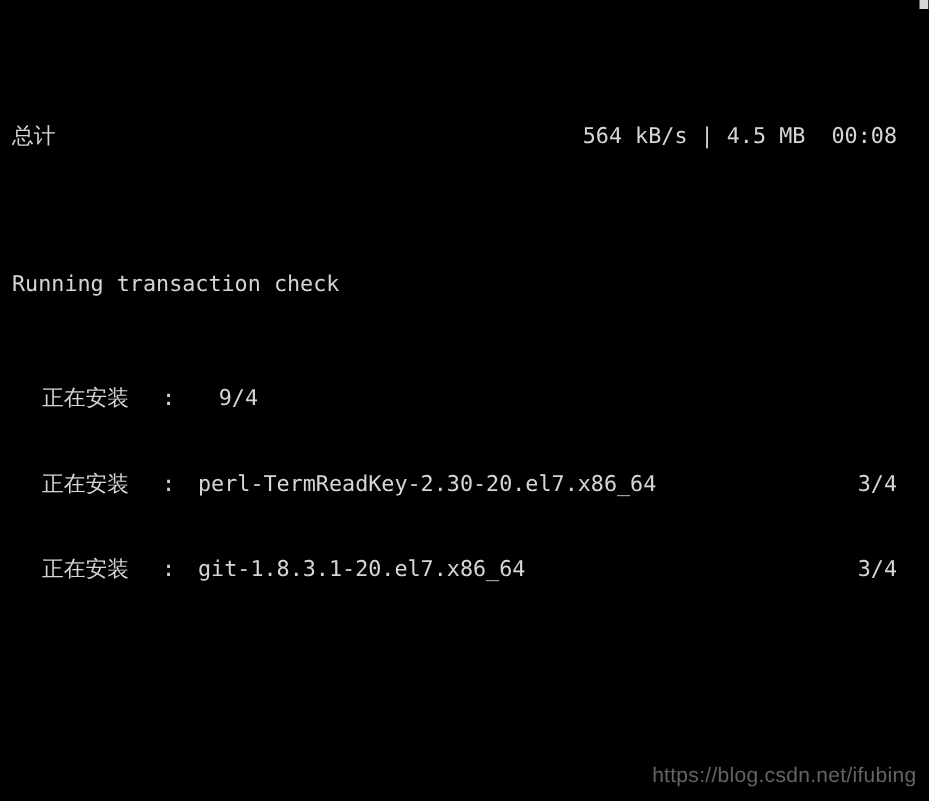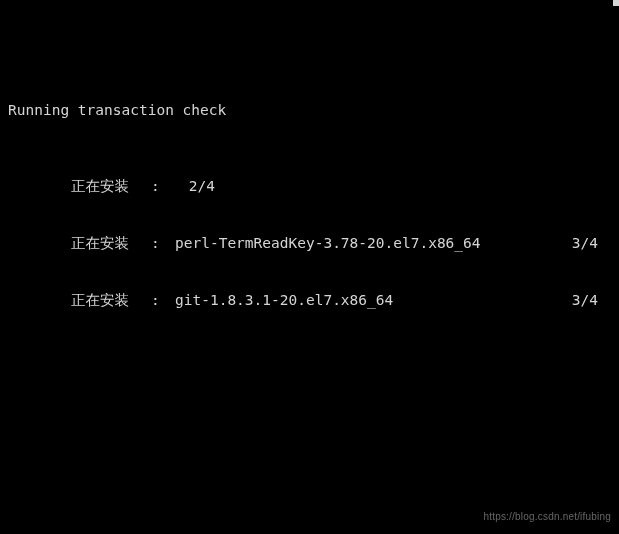--- a/index.html
+++ b/index.html
@@ -15,56 +15,60 @@
     font-size: 14.5px;
     line-height: 19px;
     color: #d5d5d5;
     padding: 6px 8px 0 8px;
     white-space: pre;
     position: relative;
     width: 619px;
     height: 534px;
     box-sizing: border-box;
   }
-  .line { display: block; }
+  .line { display: block; margin-top: 23px; }
   .summary { display: flex; justify-content: space-between; width: 590px; }
   .trow { display: flex; width: 590px; }
   .c1 { width: 20px; }
-  .c2 { width: 80px; margin-left: 43px; }
+  .c2 { width: 80px; }
   .c3 { width: 24px; }
   .c4 { flex: 1; }
   .c5 { width: 40px; text-align: right; }
   .watermark {
     position: absolute;
     right: 8px;
     bottom: 8px;
     color: rgba(220,220,220,0.45);
     font-family: Arial, sans-serif;
-    font-size: 10px;
+    font-size: 14px;
     letter-spacing: 0.2px;
   }
   .bars {
     position: absolute;
     top: 0; right: 0;
     width: 6px;
     height: 6px;
     background: #d5d5d5;
   }
 </style>
 </head>
 <body>
 
 <div class="terminal">
   <div class="bars"></div>
 
+  <div class="summary">
+    <span>总计</span>
+    <span>564 kB/s | 4.5 MB  00:08</span>
+  </div>
 
   <span class="line">Running transaction check</span>
 
-  <div class="trow"><span class="c1"></span><span class="c2">正在安装</span><span class="c3">: </span><span class="c5">2/4</span></div>
-  <div class="trow"><span class="c1"></span><span class="c2">正在安装</span><span class="c3">: </span><span class="c4">perl-TermReadKey-3.78-20.el7.x86_64</span><span class="c5">3/4</span></div>
+  <div class="trow"><span class="c1"></span><span class="c2">正在安装</span><span class="c3">: </span><span class="c5">9/4</span></div>
+  <div class="trow"><span class="c1"></span><span class="c2">正在安装</span><span class="c3">: </span><span class="c4">perl-TermReadKey-2.30-20.el7.x86_64</span><span class="c5">3/4</span></div>
   <div class="trow"><span class="c1"></span><span class="c2">正在安装</span><span class="c3">: </span><span class="c4">git-1.8.3.1-20.el7.x86_64</span><span class="c5">3/4</span></div>
   
   
   
   
   
 
   
   
   

